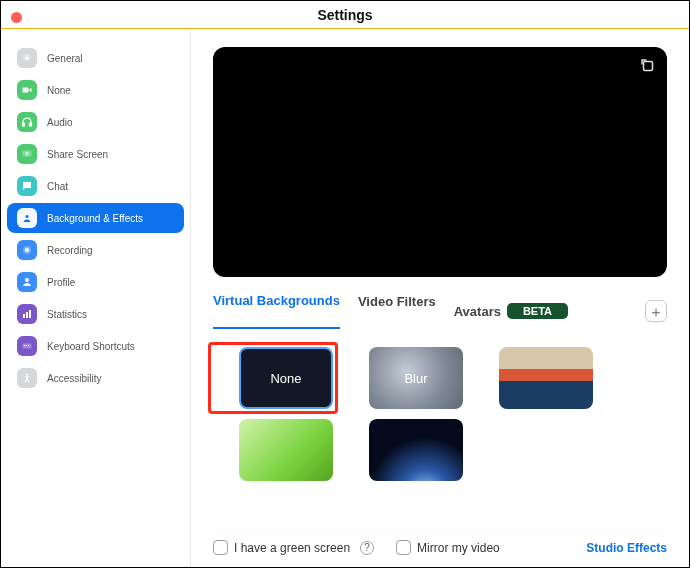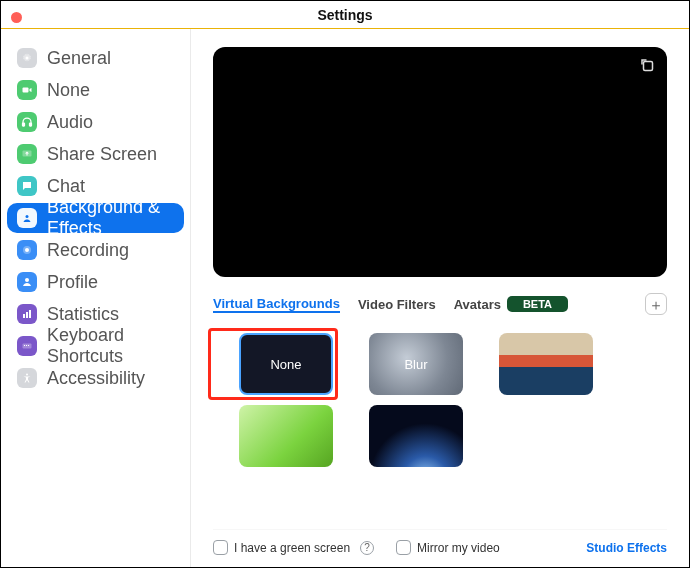--- a/index.html
+++ b/index.html
@@ -49,29 +49,28 @@
     padding: 18px 22px 10px 22px;
     position: relative;
   }
   .side-item {
     display: flex;
     align-items: center;
     gap: 10px;
     height: 30px;
     padding: 0 10px;
     border-radius: 8px;
-    font-size: 18px;
+    font-size: 10px;
     color: #555;
     cursor: pointer;
     margin-bottom: 2px;
   }
   .side-item.active {
     background: #0e72ed;
     color: #fff;
-    border-radius: 10px;
   }
   .side-icon {
     width: 20px; height: 20px;
     border-radius: 6px;
     display: flex; align-items: center; justify-content: center;
     flex-shrink: 0;
   }
   .side-icon svg { width: 12px; height: 12px; }
   .ic-gray   { background: #d5d7db; color: #fff; }
   .ic-green  { background: #4ecb71; color: #fff; }
@@ -95,21 +94,21 @@
   .rotate-ic svg { width: 18px; height: 18px; }
 
   .tabs {
     display: flex;
     align-items: center;
     gap: 18px;
     margin-top: 16px;
     font-size: 13px;
     color: #444;
   }
-  .tab { cursor: pointer; padding-bottom: 0; font-weight: 600; }
+  .tab { cursor: pointer; padding-bottom: 19px; font-weight: 600; }
   .tab.active { color: #0e72ed; border-bottom: 2px solid #0e72ed; }
   .beta {
     background: #14532d;
     color: #fff;
     font-size: 11px;
     font-weight: 700;
     padding: 2px 16px;
     border-radius: 5px;
   }
   .add-btn {

